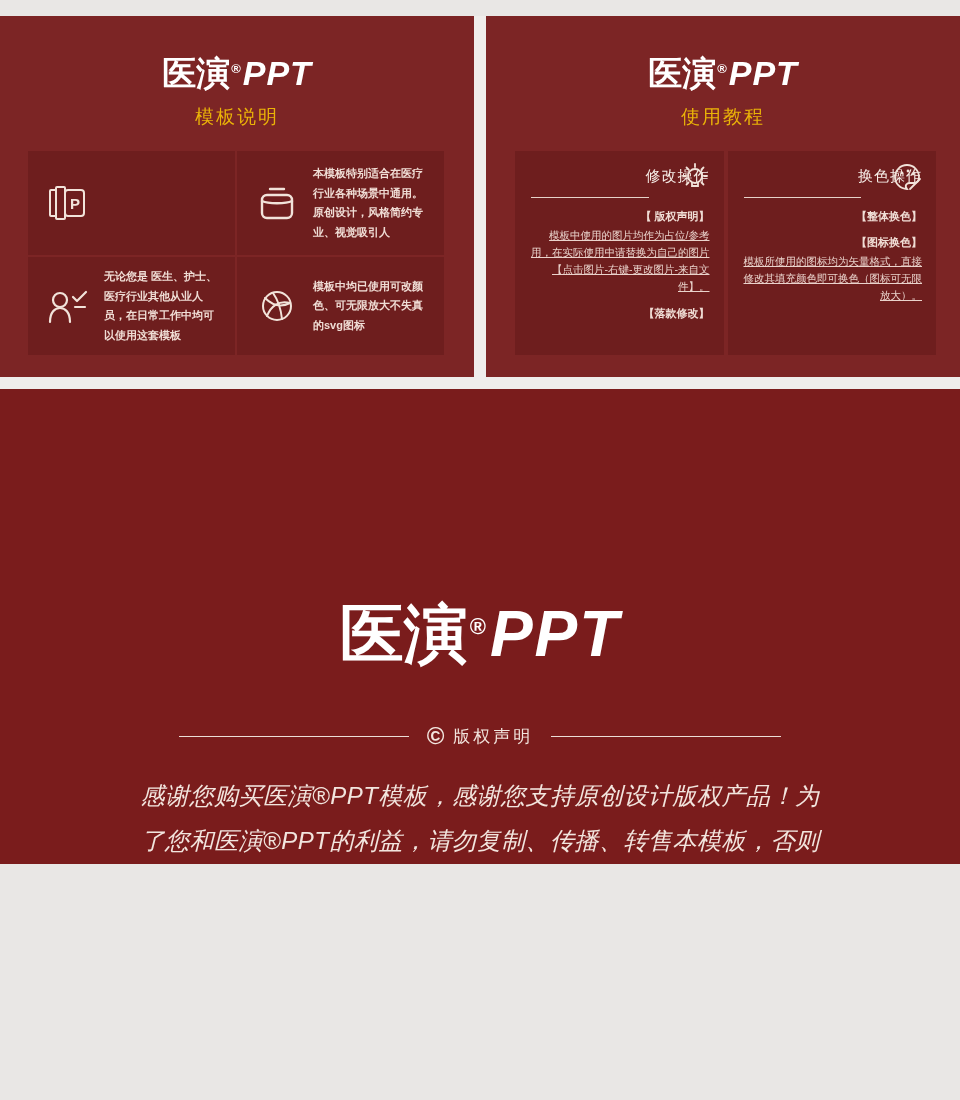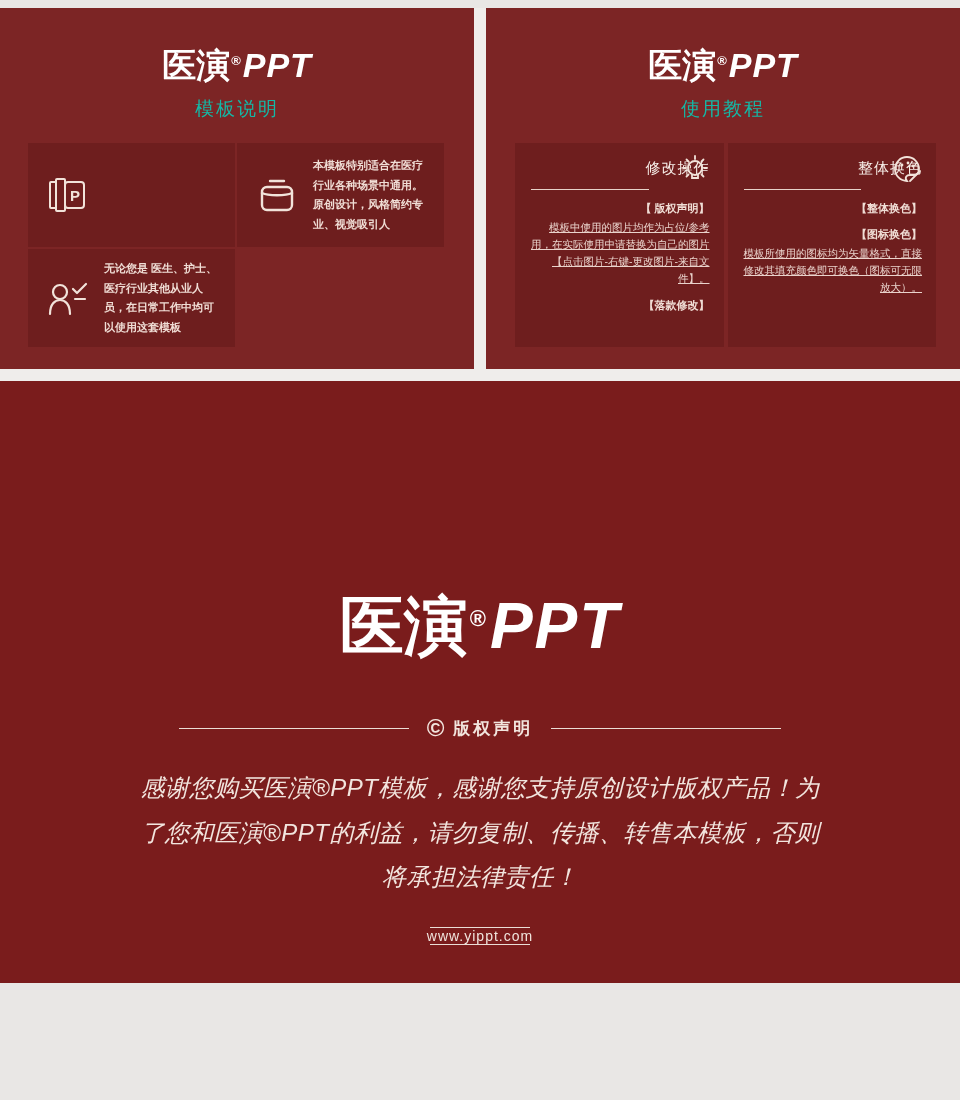--- a/index.html
+++ b/index.html
@@ -1,26 +1,26 @@
 <!DOCTYPE html>
 <html><head>
 <meta charset="utf-8">
 <style>
   * { margin:0; padding:0; box-sizing:border-box; }
   body { font-family:"Liberation Sans","DejaVu Sans",sans-serif; background:#e9e7e5; }
-  .page { width:960px; height:975px; background:#EFEDEB; margin:8px auto; overflow:hidden; }
+  .page { width:960px; height:848px; background:#EFEDEB; margin:16px auto; overflow:hidden; }
 
   
   .top-row { display:flex; gap:12px; height:361px; }
   .panel { flex:1; background:#7C2525; color:#F2E3DA; }
   .panel-header { text-align:center; padding-top:32px; }
   .logo { color:#FFFFFF; font-weight:bold; font-size:34px; line-height:42px; white-space:nowrap; }
   .logo .lreg { font-size:13px; vertical-align:super; margin:0 2px 0 1px; }
   .logo .len { font-style:italic; letter-spacing:1px; }
-  .subtitle { margin-top:10px; font-size:19px; color:#14b8a6; letter-spacing:2px; }
+  .subtitle { margin-top:10px; font-size:19px; color:#eab308; letter-spacing:2px; }
 
   .cards-grid { margin:21px 30px 0 28px; height:204px; display:grid;
                 grid-template-columns:1fr 1fr; grid-template-rows:104px 98px; gap:2px; }
   .card { background:#6E1E1E; display:flex; align-items:center; padding:0 12px 0 16px; }
   .card-icon { flex:none; width:48px; margin-right:12px; display:flex; justify-content:center; align-items:center; }
   .card-text { font-size:11px; line-height:1.8; font-weight:bold; color:#F0DDD5; }
 
   .tcols { margin:21px 24px 0 29px; height:204px; display:grid; grid-template-columns:1fr 1fr; gap:4px; }
   .tcol { background:#6E1E1E; padding:16px 14px 0 16px; position:relative;text-align:right; }
   .tcol-title { font-size:15px; color:#F7EEE8; letter-spacing:1px; }
@@ -32,21 +32,21 @@
   
   .footer { margin-top:12px; height:719px; background:#7A1C1C; text-align:center; color:#F2E5DE; }
   .footer-logo { padding-top:200px; font-size:64px; line-height:76px; font-weight:bold; color:#FFFFFF; white-space:nowrap; }
   .footer-logo .lreg { font-size:22px; vertical-align:super; margin:0 4px 0 2px; }
   .footer-logo .len { font-style:italic; letter-spacing:2px; }
 
   .rule-row { margin-top:52px; display:flex; align-items:center; justify-content:center; }
   .rule { height:1px; background:#EBDDD6; width:230px; }
   .rule-gap-l { margin-right:18px; } .rule-gap-r { margin-left:18px; }
   .c-icon { font-size:24px; font-weight:bold; margin-right:9px; line-height:1; }
-  .c-label { font-size:17px; font-weight:bold; letter-spacing:3px; }
+  .c-label { font-size:17px; font-weight:normal; letter-spacing:3px; }
 
   .statement { width:688px; margin:26px auto 0; font-size:24px; line-height:1.85;
                color:#F2E5DE; text-align:center; letter-spacing:0.5px;font-style:italic; }
 
   .website-row { margin-top:27px;flex-direction:column; }
   .rule.small { width:100px; }
   .site { font-size:14px; letter-spacing:1px; color:#F0E4DD; margin:0 18px; }
 
   svg { display:block; }
 </style>
@@ -91,20 +91,31 @@
             <svg width="46" height="46" viewBox="0 0 46 46" fill="none" stroke="#F2E3DA" stroke-width="2.2" stroke-linecap="round" stroke-linejoin="round">
               <circle cx="15" cy="17" r="7"></circle>
               <path d="M5 39 c0-10 5-14 10-14 s10 4 10 14"></path>
               <path d="M28 14 l4 4 l9-9"></path>
               <path d="M30 24 h10"></path>
             </svg>
           </span>
           <p class="card-text">无论您是 医生、护士、医疗行业其他从业人员，在日常工作中均可以使用这套模板</p>
         </div>
 
+        <div class="card">
+          <span class="card-icon">
+            <svg width="42" height="42" viewBox="0 0 42 42" fill="none" stroke="#F2E3DA" stroke-width="2" stroke-linecap="round">
+              <circle cx="21" cy="21" r="14"></circle>
+              <path d="M9 13 c8 8 17 9 25 5"></path>
+              <path d="M11 31 c4-10 12-16 23-13"></path>
+              <path d="M17 8 c5 7 8 17 9 26"></path>
+            </svg>
+          </span>
+          <p class="card-text">模板中均已使用可改颜色、可无限放大不失真的svg图标</p>
+        </div>
 
       </div>
     </section>
 
     <section class="panel">
       <div class="panel-header">
         <div class="logo"><span>医演</span><span class="lreg">®</span><span class="len">PPT</span></div>
         <div class="subtitle">使用教程</div>
       </div>
       <div class="tcols">
@@ -125,21 +136,21 @@
               <path d="M8.5 23.5 l2-2"></path>
                 <path d="M25.5 23.5 l-2-2"></path>
             </svg>
           </span>
           <p class="sec-heading">【 版权声明】</p>
           <p class="sec-body">模板中使用的图片均作为占位/参考用，在实际使用中请替换为自己的图片【点击图片-右键-更改图片-来自文件】。</p>
           <p class="sec-heading">【落款修改】</p>
         </div>
 
         <div class="tcol">
-          <div class="tcol-title">整体换色</div>
+          <div class="tcol-title">换色操作</div>
           <div class="tcol-underline"></div>
           <span class="tcol-icon">
             <svg width="34" height="34" viewBox="0 0 34 34" fill="none" stroke="#F2E3DA" stroke-width="1.8" stroke-linecap="round">
               <path d="M29 16 a12 12 0 1 0 -12 12 c-3-4 0-6 3-6 h4 c4 0 5-3 5-6 z"></path>
               <circle cx="12" cy="12" r="1.4" fill="#F2E3DA" stroke="none"></circle>
               <circle cx="18" cy="10" r="1.4" fill="#F2E3DA" stroke="none"></circle>
               <circle cx="23" cy="13" r="1.4" fill="#F2E3DA" stroke="none"></circle>
               <path d="M20 28 l10-10"></path>
             </svg>
           </span>

